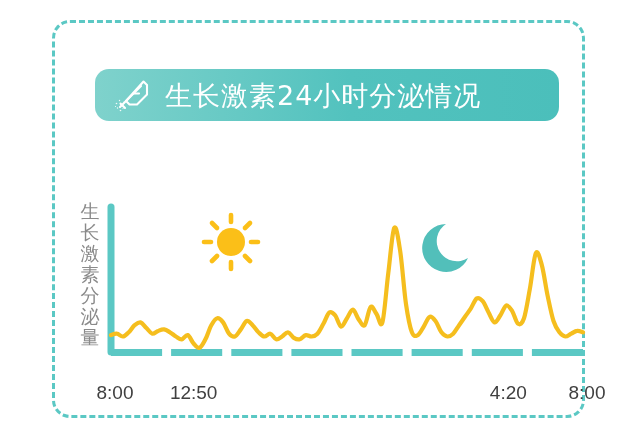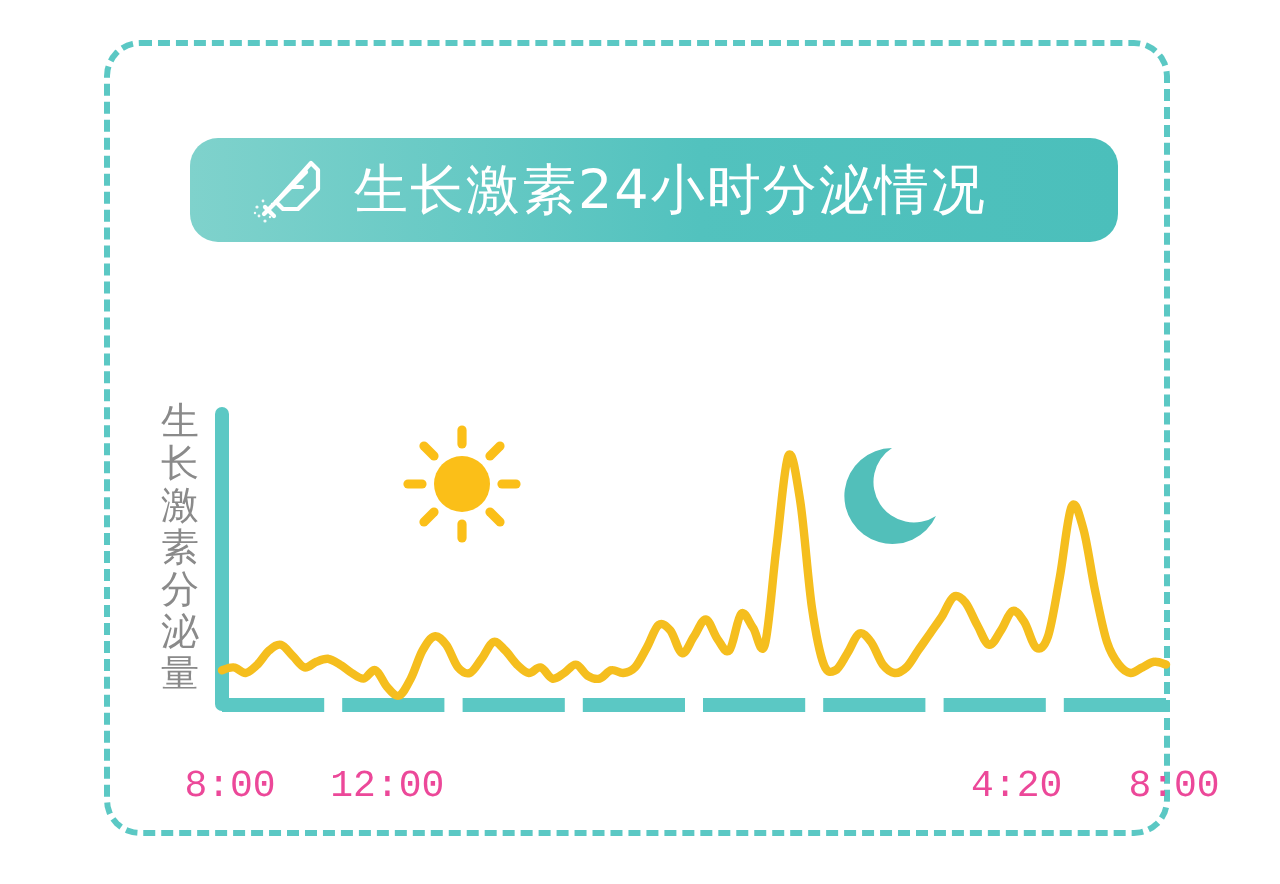--- a/index.html
+++ b/index.html
@@ -29,21 +29,21 @@
     position: absolute;
     left: 40px;
     top: 46px;
     width: 464px;
     height: 52px;
     border-radius: 14px;
     background: linear-gradient(to right, #7FD2CC 0%, #52C2BE 55%, #4BBFBB 100%);
     display: flex;
     align-items: center;
     box-sizing: border-box;
-    padding-left: 28px;
+    padding-left: 16px;
   }
   #feather-icon {
     width: 46px;
     height: 46px;
     flex: 0 0 auto;
     display: block;
   }
   #title-text {
     color: #ffffff;
     font-size: 27px;
@@ -79,26 +79,26 @@
   #x-tick-row {
     position: absolute;
     left: 56px;
     top: 357px;
     width: 472px;
     height: 26px;
   }
   .x-tick {
     position: absolute;
     top: 0;
-    color: #ec4899;
+    color: #404040;
     font-size: 19px;
     line-height: 26px;
     white-space: nowrap;
     transform: translateX(-50%);
-    font-family: Liberation Mono, monospace;
+    font-family: Liberation Sans, sans-serif;
   }
   .chart-svg-layer {
     position: absolute;
     left: 0;
     top: 0;
   }
 </style>
 </head>
 <body>
 
@@ -165,18 +165,18 @@
       </g>
     </g>
     <g>
       <path d="M391 201 a24 24 0 1 0 22 34 a19 19 0 1 1 -22 -34 Z" fill="#52BFBA"></path>
     </g>
     <path id="data-line" fill="none" stroke="#F5BE1E" stroke-width="4.2" stroke-linecap="round" stroke-linejoin="round" d="M56.0 312.1 C57.0 311.8,59.9 310.4,61.9 310.7 C63.9 310.9,65.8 313.7,67.8 313.5 C69.8 313.3,71.7 311.1,73.7 309.3 C75.7 307.4,77.6 303.9,79.6 302.2 C81.6 300.6,83.5 298.9,85.5 299.4 C87.5 299.9,89.4 303.1,91.4 305.0 C93.4 306.9,95.3 310.2,97.3 310.7 C99.3 311.1,101.2 308.6,103.2 307.9 C105.2 307.1,107.1 306.2,109.1 306.4 C111.1 306.7,113.0 308.1,115.0 309.3 C117.0 310.4,118.9 312.3,120.9 313.5 C122.9 314.7,124.8 316.5,126.8 316.3 C128.8 316.1,130.7 311.4,132.7 312.1 C134.7 312.8,136.6 318.4,138.6 320.5 C140.6 322.7,142.5 325.5,144.5 324.8 C146.5 324.1,148.4 320.1,150.4 316.3 C152.4 312.6,154.3 305.7,156.3 302.2 C158.3 298.7,160.2 295.6,162.2 295.2 C164.2 294.7,166.1 296.8,168.1 299.4 C170.1 302.0,172.0 308.3,174.0 310.7 C176.0 313.0,177.9 314.2,179.9 313.5 C181.9 312.8,183.8 309.0,185.8 306.4 C187.8 303.9,189.7 298.7,191.7 298.0 C193.7 297.3,195.6 300.3,197.6 302.2 C199.6 304.1,201.5 307.4,203.5 309.3 C205.5 311.1,207.4 313.3,209.4 313.5 C211.4 313.7,213.3 310.2,215.3 310.7 C217.3 311.1,219.2 315.8,221.2 316.3 C223.2 316.8,225.1 314.7,227.1 313.5 C229.1 312.3,231.0 309.0,233.0 309.3 C235.0 309.5,236.9 313.7,238.9 314.9 C240.9 316.1,242.8 316.8,244.8 316.3 C246.8 315.8,248.7 312.5,250.7 312.1 C252.7 311.6,254.6 313.7,256.6 313.5 C258.6 313.3,260.5 312.8,262.5 310.7 C264.5 308.6,266.4 304.3,268.4 300.8 C270.4 297.3,272.3 290.9,274.3 289.5 C276.3 288.1,278.2 290.0,280.2 292.3 C282.2 294.7,284.1 303.1,286.1 303.6 C288.1 304.1,290.0 298.0,292.0 295.2 C294.0 292.3,295.9 286.5,297.9 286.7 C299.9 286.9,301.8 294.0,303.8 296.6 C305.8 299.2,307.7 304.3,309.7 302.2 C311.7 300.1,313.6 285.8,315.6 283.9 C317.6 282.0,319.5 288.3,321.5 290.9 C323.5 293.5,325.4 306.2,327.4 299.4 C329.4 292.6,331.3 265.8,333.3 250.0 C335.3 234.3,337.2 208.7,339.2 204.9 C341.2 201.2,343.1 214.8,345.1 227.5 C347.1 240.2,349.0 267.4,351.0 281.1 C353.0 294.7,354.9 304.1,356.9 309.3 C358.9 314.4,360.8 313.0,362.8 312.1 C364.8 311.1,366.7 306.7,368.7 303.6 C370.7 300.6,372.6 294.7,374.6 293.8 C376.6 292.8,378.5 295.4,380.5 298.0 C382.5 300.6,384.4 306.7,386.4 309.3 C388.4 311.8,390.3 313.3,392.3 313.5 C394.3 313.7,396.2 312.6,398.2 310.7 C400.2 308.8,402.1 305.0,404.1 302.2 C406.1 299.4,408.0 296.6,410.0 293.8 C412.0 290.9,413.9 288.3,415.9 285.3 C417.9 282.2,419.8 276.6,421.8 275.4 C423.8 274.2,425.7 275.9,427.7 278.2 C429.7 280.6,431.6 286.0,433.6 289.5 C435.6 293.0,437.5 298.9,439.5 299.4 C441.5 299.9,443.4 295.2,445.4 292.3 C447.4 289.5,449.3 283.2,451.3 282.5 C453.3 281.8,455.2 285.1,457.2 288.1 C459.2 291.2,461.1 299.6,463.1 300.8 C465.1 302.0,467.0 301.0,469.0 295.2 C471.0 289.3,472.9 276.4,474.9 265.6 C476.9 254.7,478.8 234.3,480.8 230.3 C482.8 226.3,484.7 234.5,486.7 241.6 C488.7 248.6,490.6 263.2,492.6 272.6 C494.6 282.0,496.5 291.9,498.5 298.0 C500.5 304.1,502.4 306.7,504.4 309.3 C506.4 311.8,508.3 313.3,510.3 313.5 C512.3 313.7,514.2 311.6,516.2 310.7 C518.2 309.7,520.1 308.1,522.1 307.9 C524.1 307.6,527.0 309.0,528.0 309.3"></path>
   </svg>
 
   <div id="x-tick-row">
       <div class="x-tick" style="left: 4px;">8:00</div>
-      <div class="x-tick" style="left: 82.6667px;">12:00</div>
+      <div class="x-tick" style="left: 82.6667px;">12:50</div>
       <div class="x-tick" style="left: 397.333px;">4:20</div>
       <div class="x-tick" style="left: 476px;">8:00</div>
     </div>
 
 </div>
 
 </body></html>

